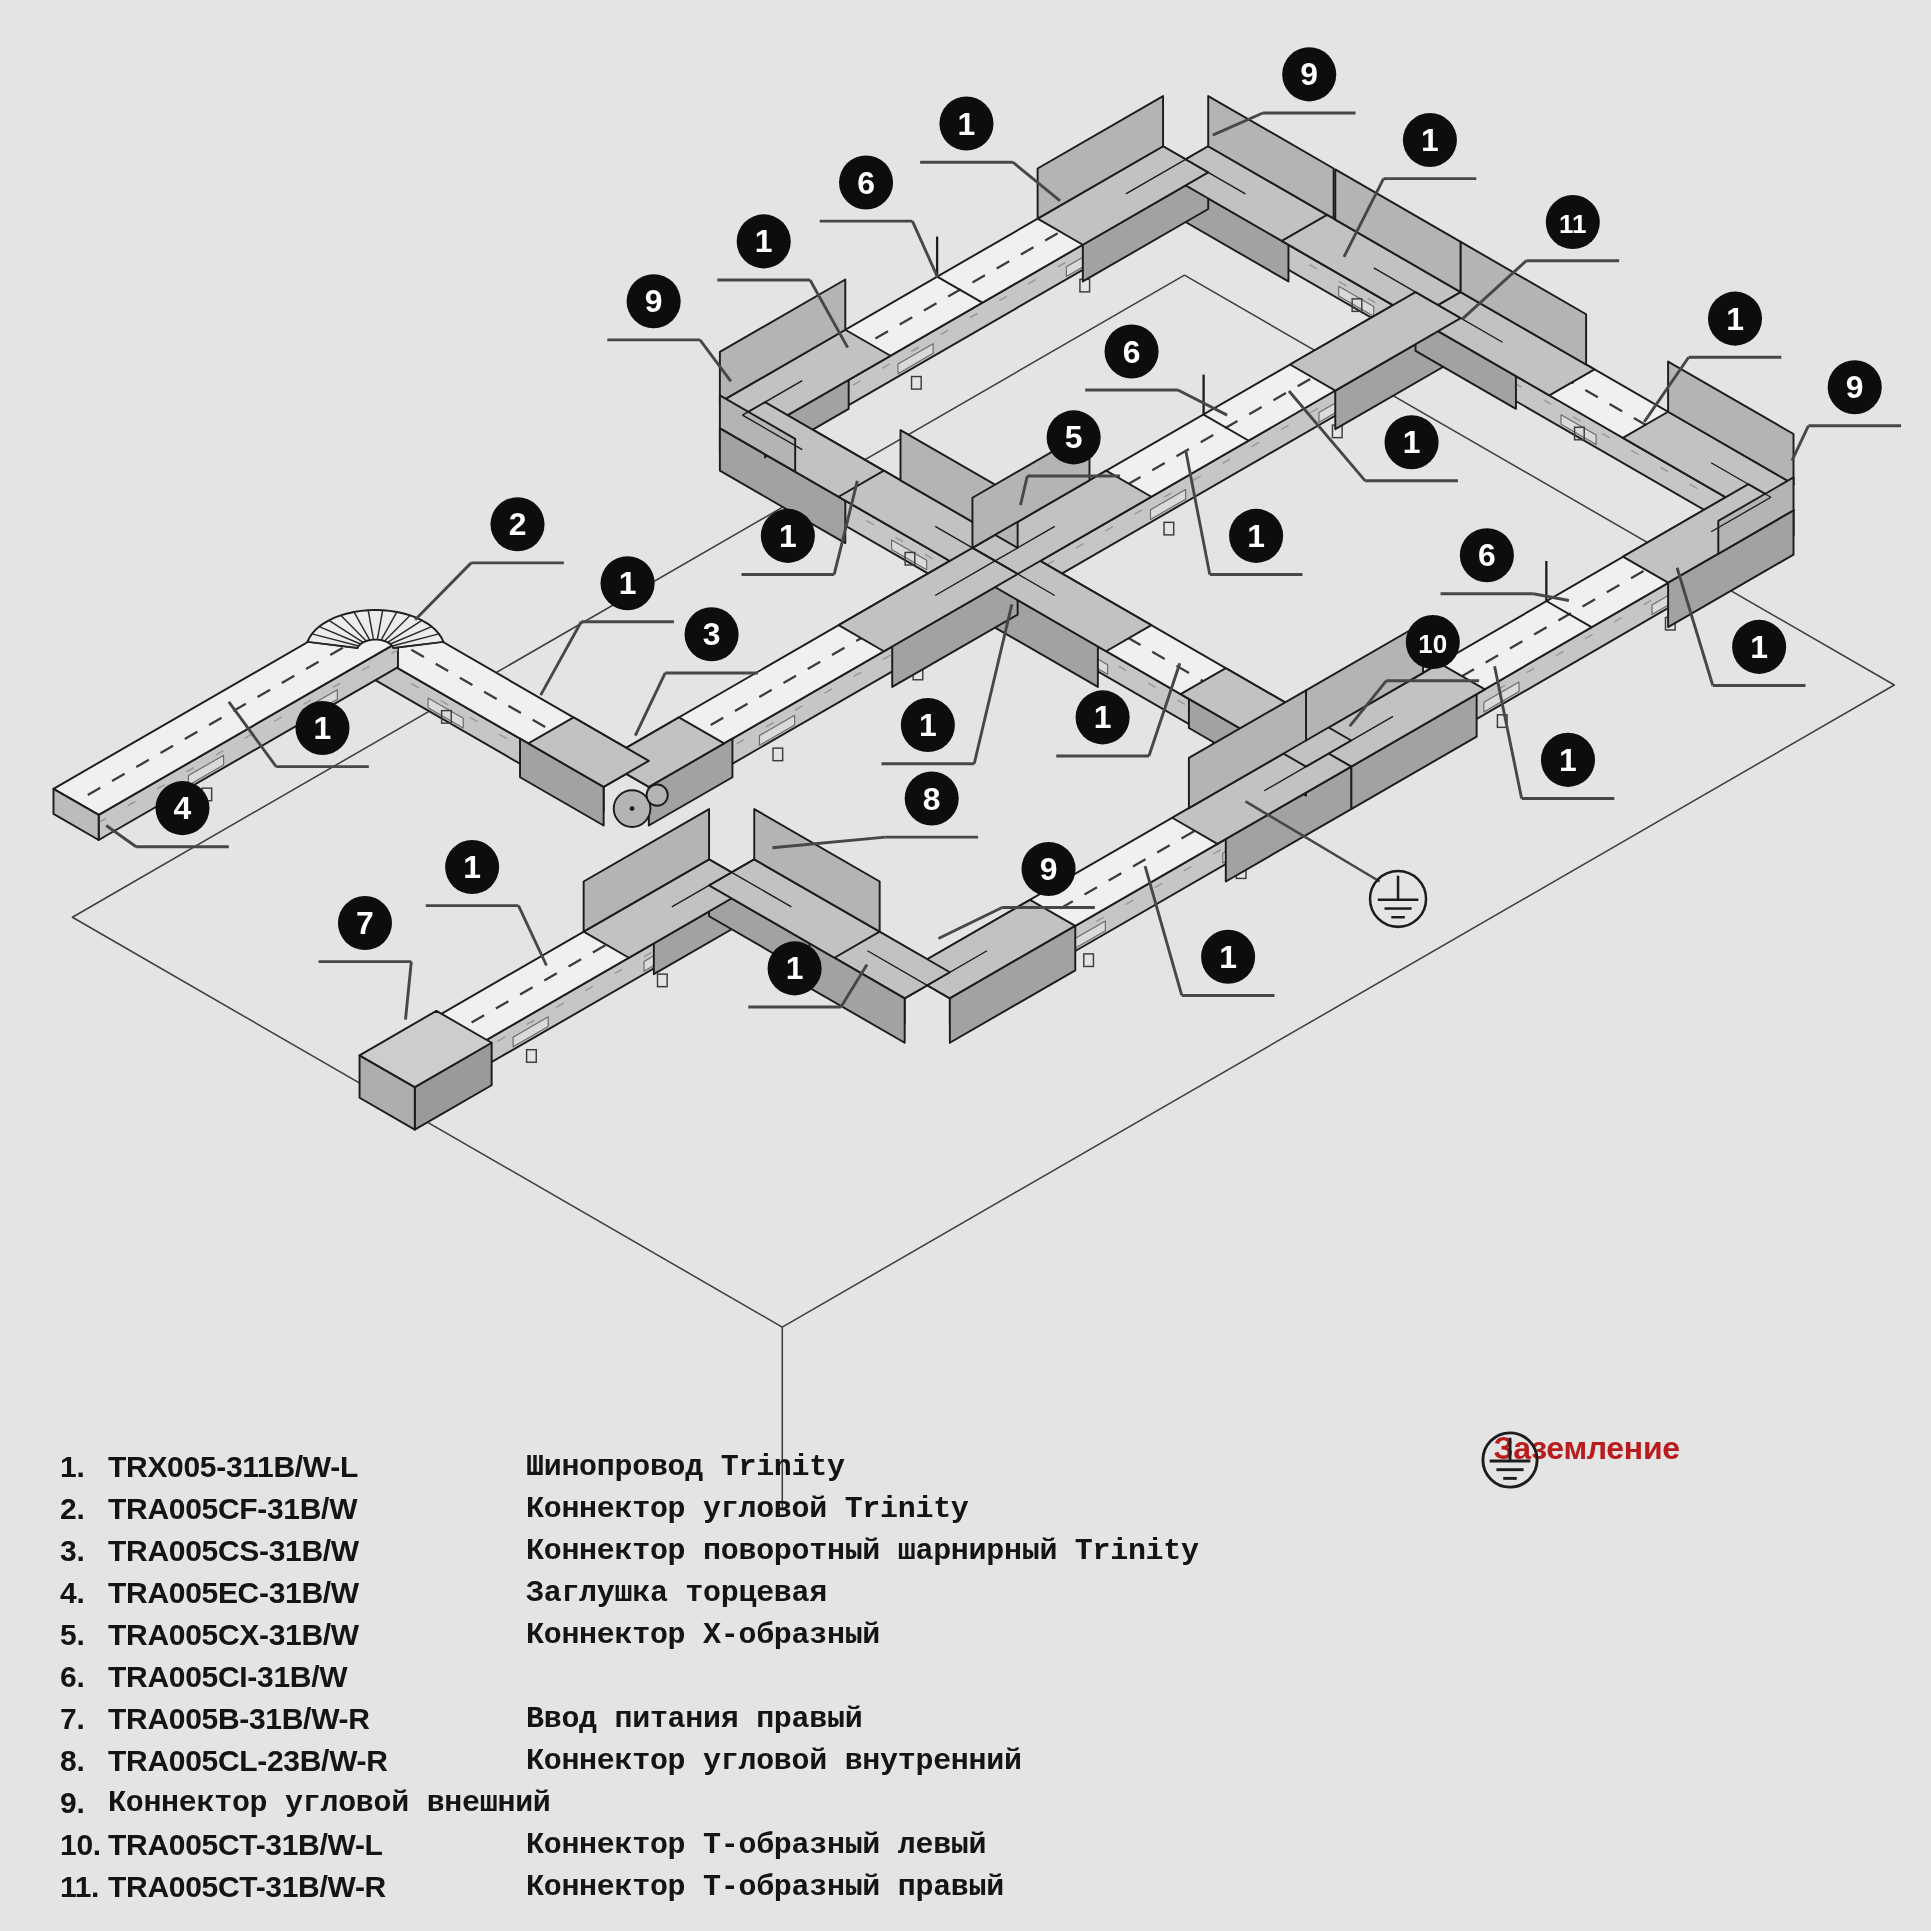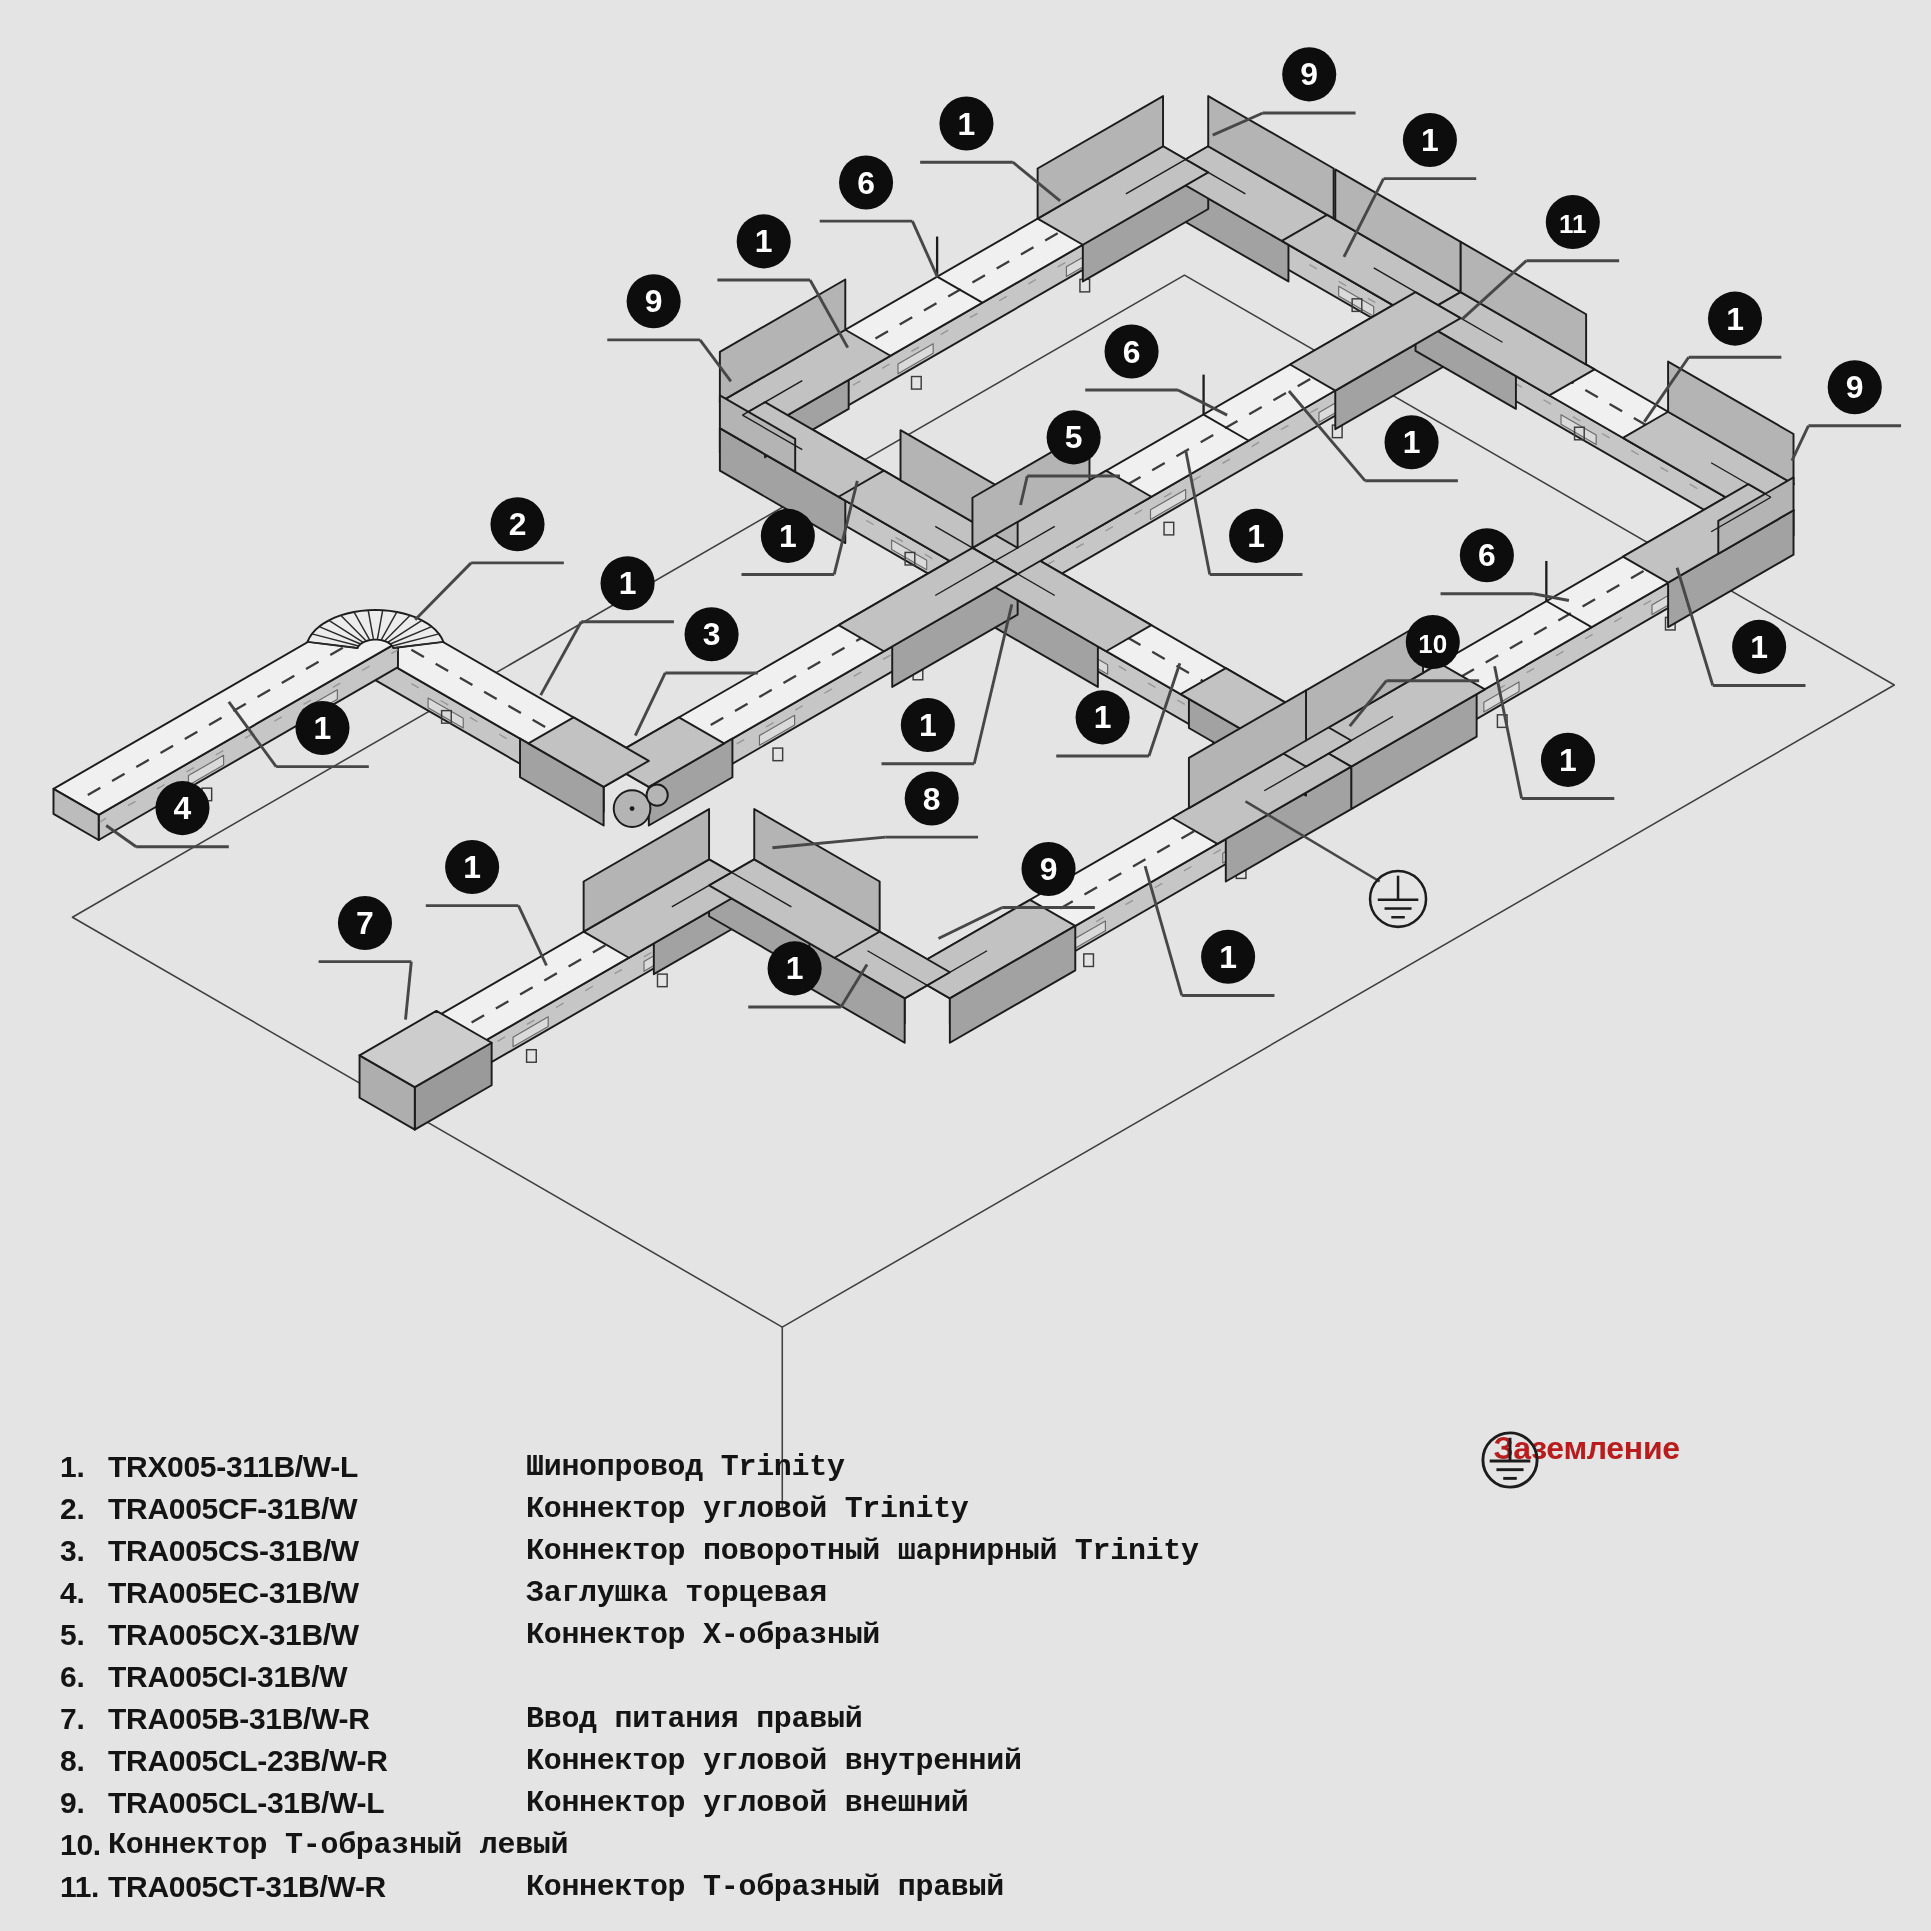--- a/index.html
+++ b/index.html
@@ -474,25 +474,25 @@
         <div class="legend-code">TRA005B-31B/W-R</div>
         <div class="legend-desc">Ввод питания правый</div>
       </div>
       <div class="legend-row">
         <div class="legend-num">8.</div>
         <div class="legend-code">TRA005CL-23B/W-R</div>
         <div class="legend-desc">Коннектор угловой внутренний</div>
       </div>
       <div class="legend-row">
         <div class="legend-num">9.</div>
-        <div class="legend-code">TRA005CL-31B/W-L</div>
         <div class="legend-desc">Коннектор угловой внешний</div>
       </div>
       <div class="legend-row">
         <div class="legend-num">10.</div>
+        <div class="legend-code">TRA005CT-31B/W-L</div>
         <div class="legend-desc">Коннектор Т-образный левый</div>
       </div>
       <div class="legend-row">
         <div class="legend-num">11.</div>
         <div class="legend-code">TRA005CT-31B/W-R</div>
         <div class="legend-desc">Коннектор Т-образный правый</div>
       </div>
     </div>
 
   <div class="ground-legend">

